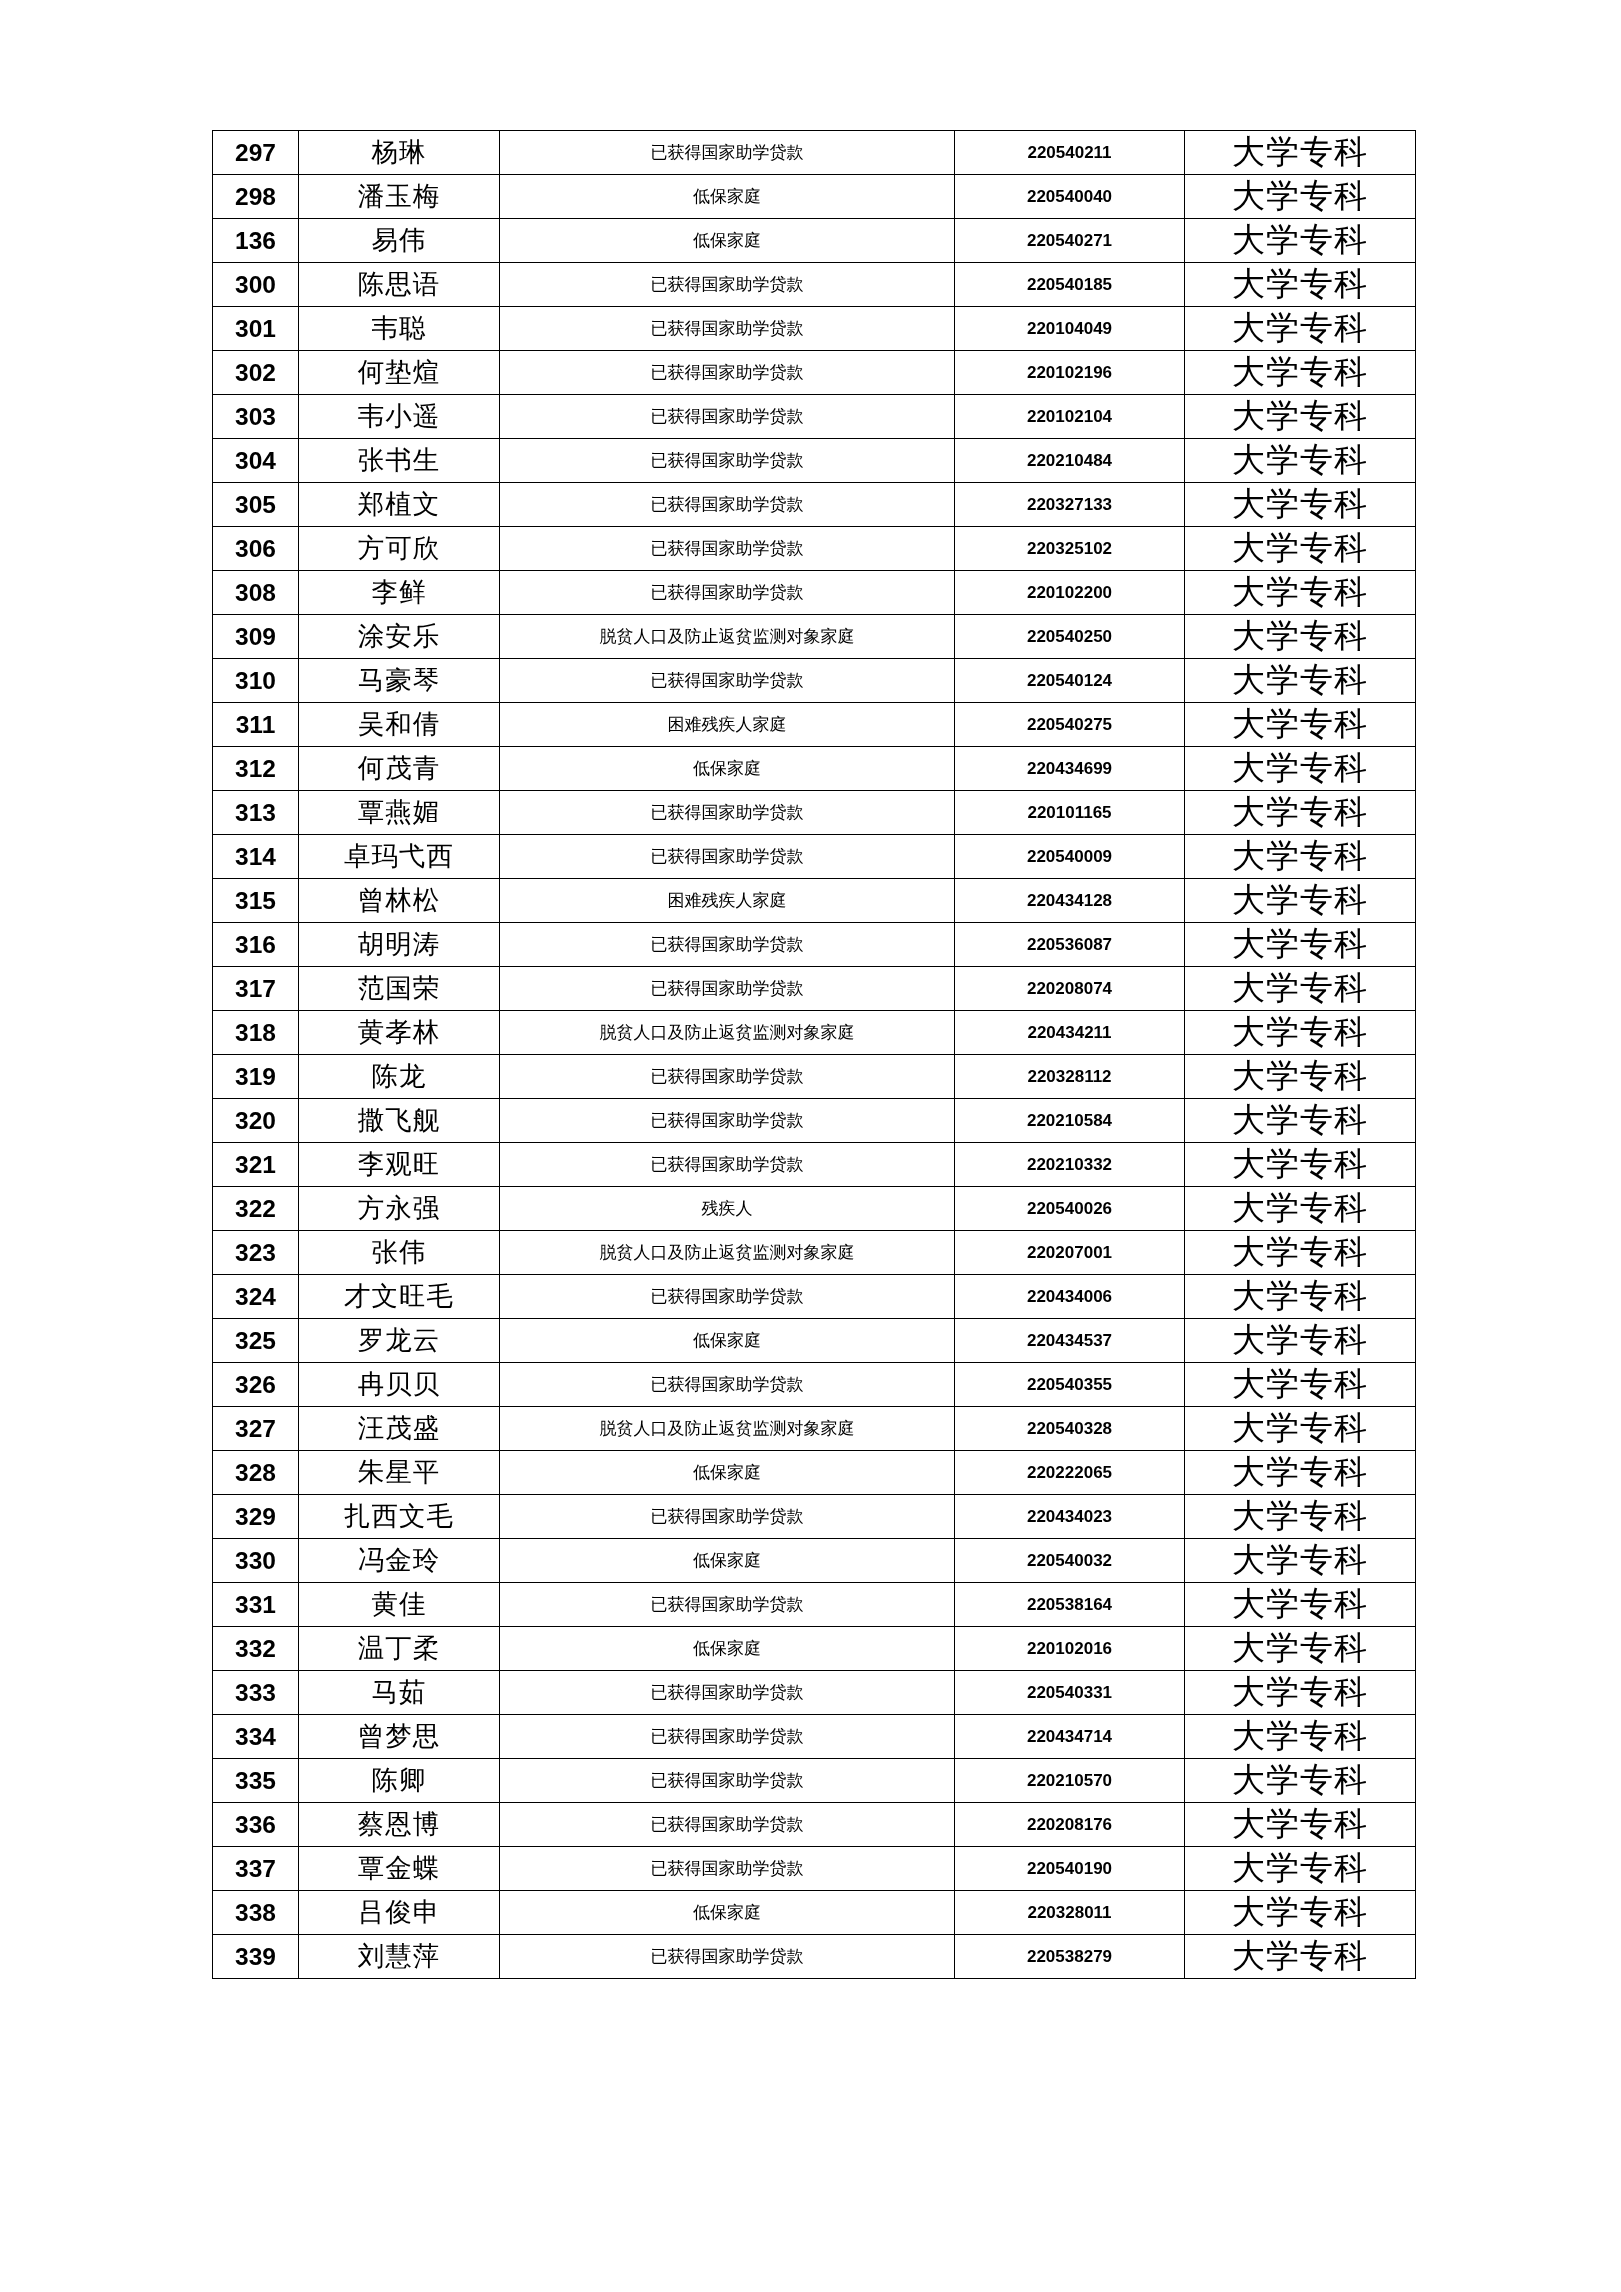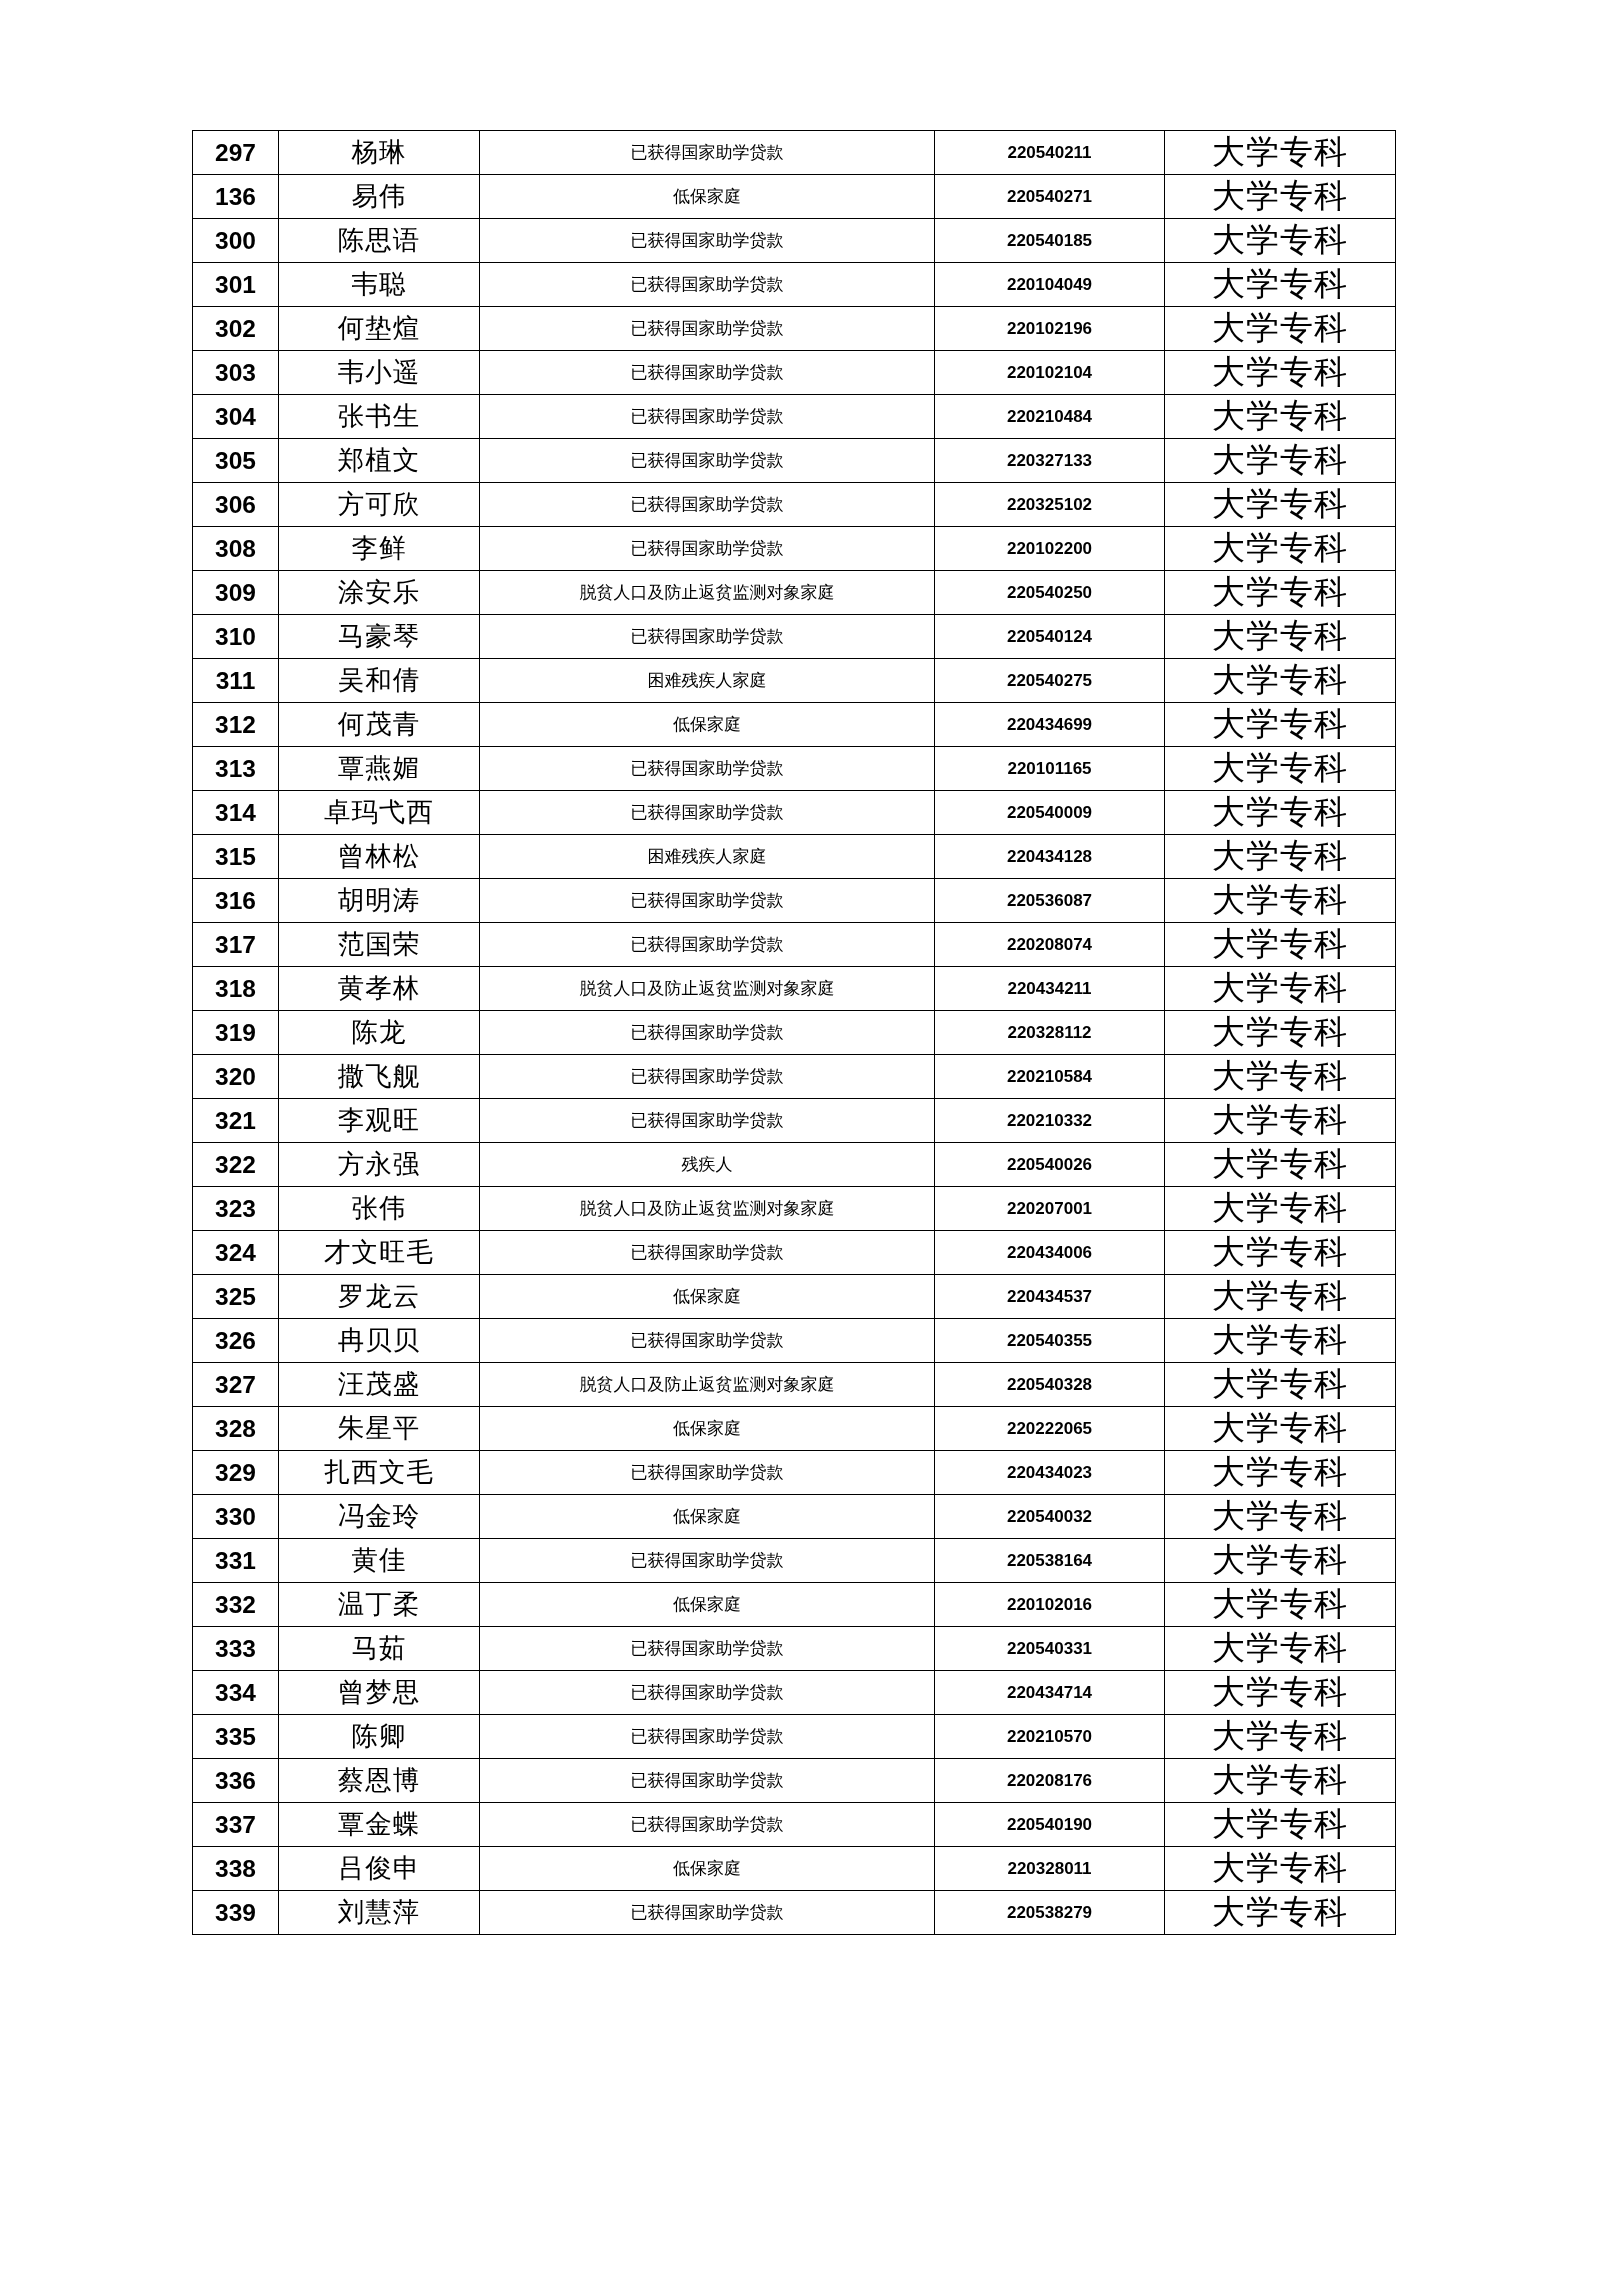--- a/index.html
+++ b/index.html
@@ -18,21 +18,21 @@
   .page {
     position: absolute;
     left: 0;
     top: 0;
     width: 1621px;
     height: 2293px;
     background: #ffffff;
   }
   .table-wrap {
     position: absolute;
-    left: 192px;
+    left: 212px;
     top: 130px;
     width: 1204px;
   }
   table.roster {
     border-collapse: collapse;
     width: 1204px;
     table-layout: fixed;
   }
   table.roster col.c-seq   { width: 86px; }
   table.roster col.c-name  { width: 201px; }
@@ -90,20 +90,27 @@
       </colgroup>
       <tbody id="roster-body">
           <tr>
             <td class="seq">297</td>
             <td class="name">杨琳</td>
             <td class="cat">已获得国家助学贷款</td>
             <td class="id">220540211</td>
             <td class="level">大学专科</td>
           </tr>
           <tr>
+            <td class="seq">298</td>
+            <td class="name">潘玉梅</td>
+            <td class="cat">低保家庭</td>
+            <td class="id">220540040</td>
+            <td class="level">大学专科</td>
+          </tr>
+          <tr>
             <td class="seq">136</td>
             <td class="name">易伟</td>
             <td class="cat">低保家庭</td>
             <td class="id">220540271</td>
             <td class="level">大学专科</td>
           </tr>
           <tr>
             <td class="seq">300</td>
             <td class="name">陈思语</td>
             <td class="cat">已获得国家助学贷款</td>

